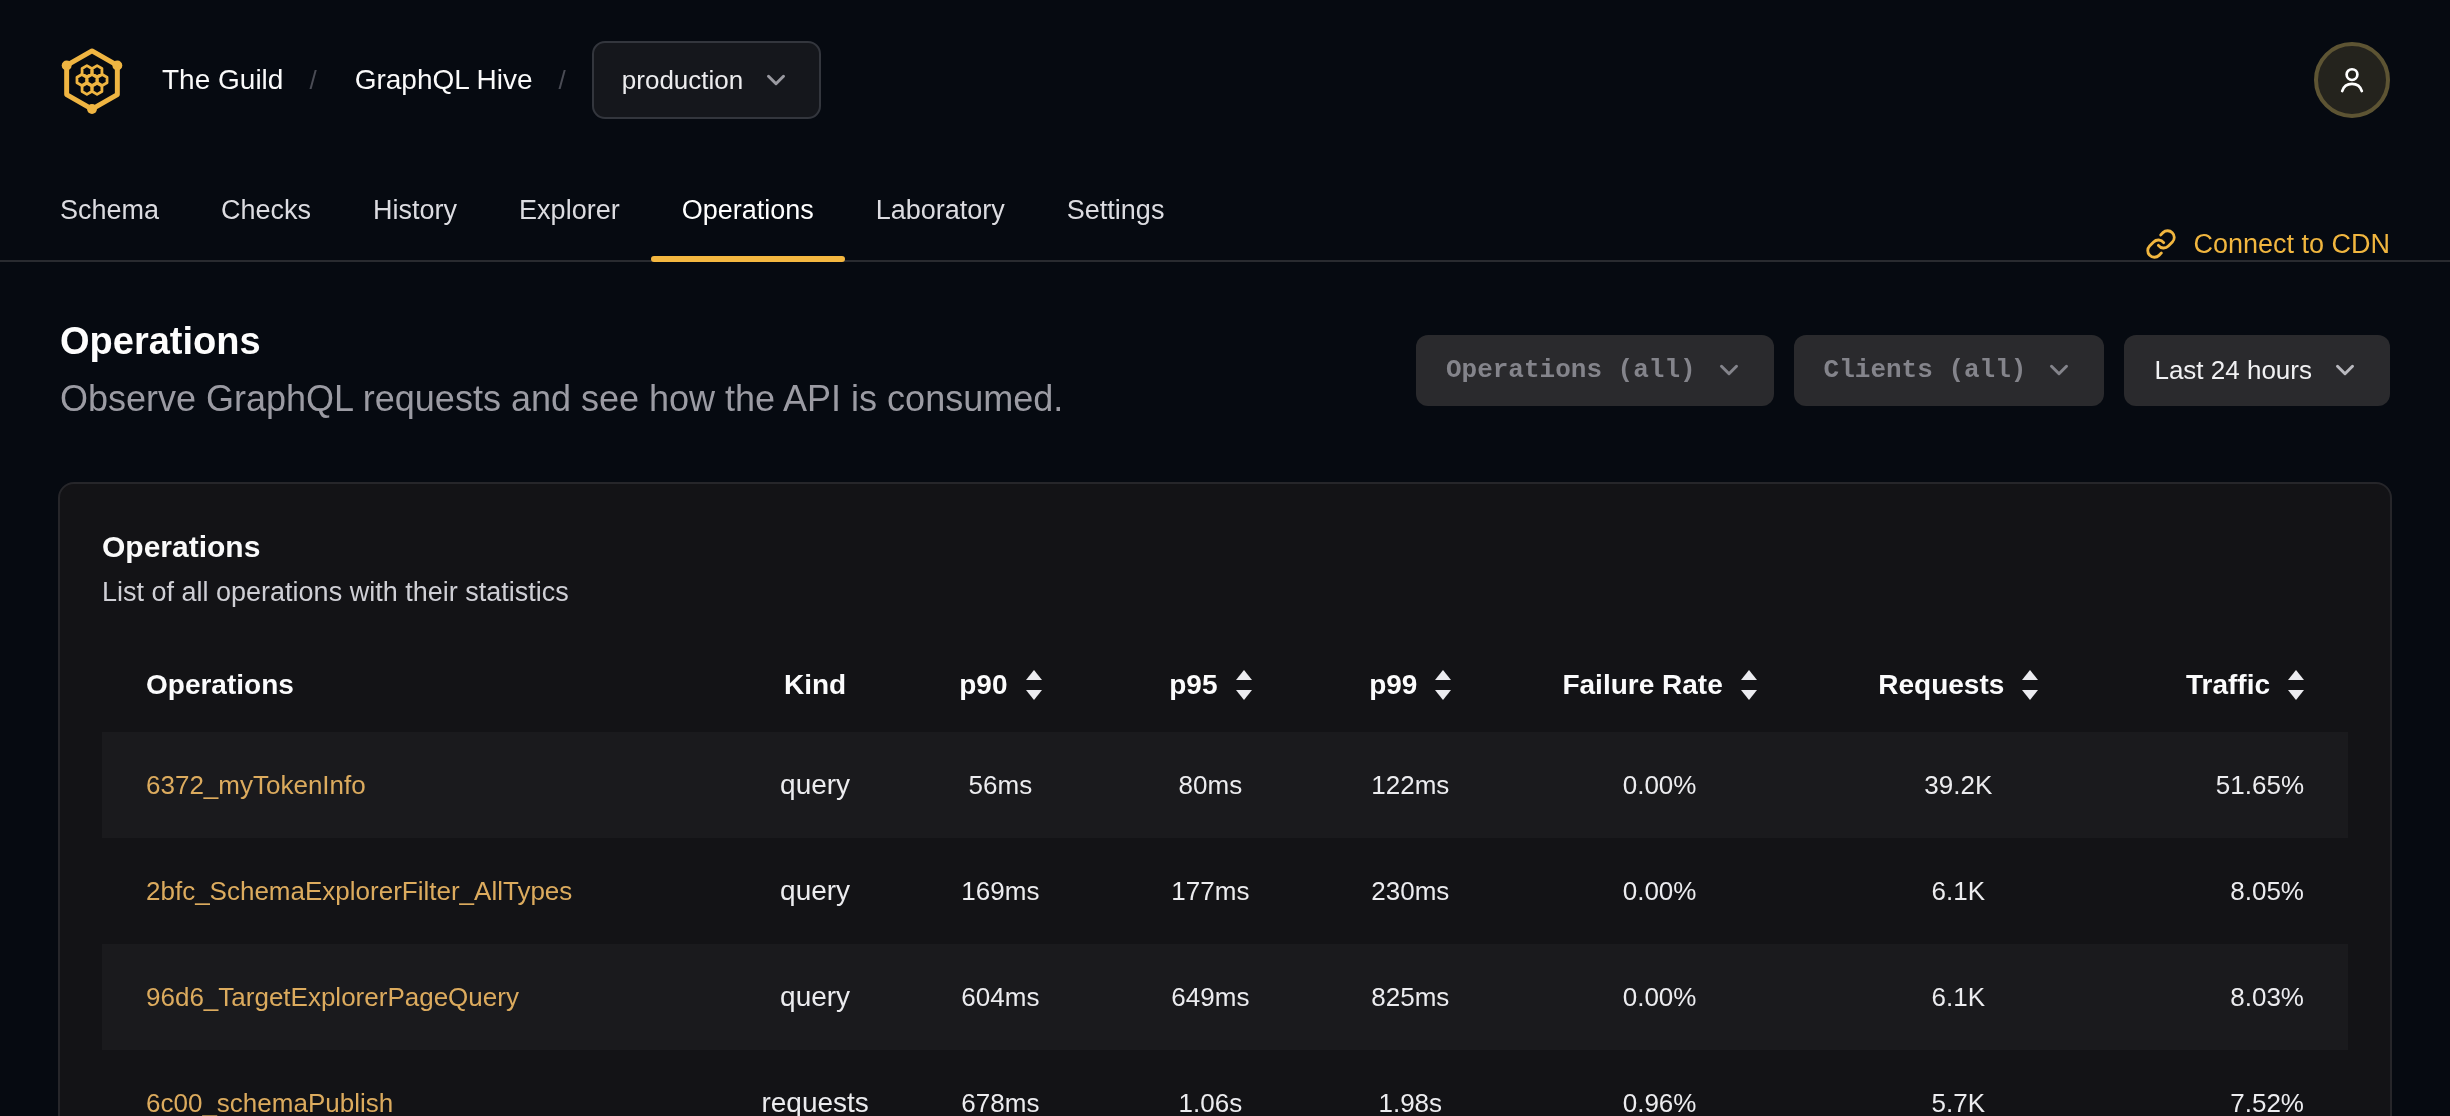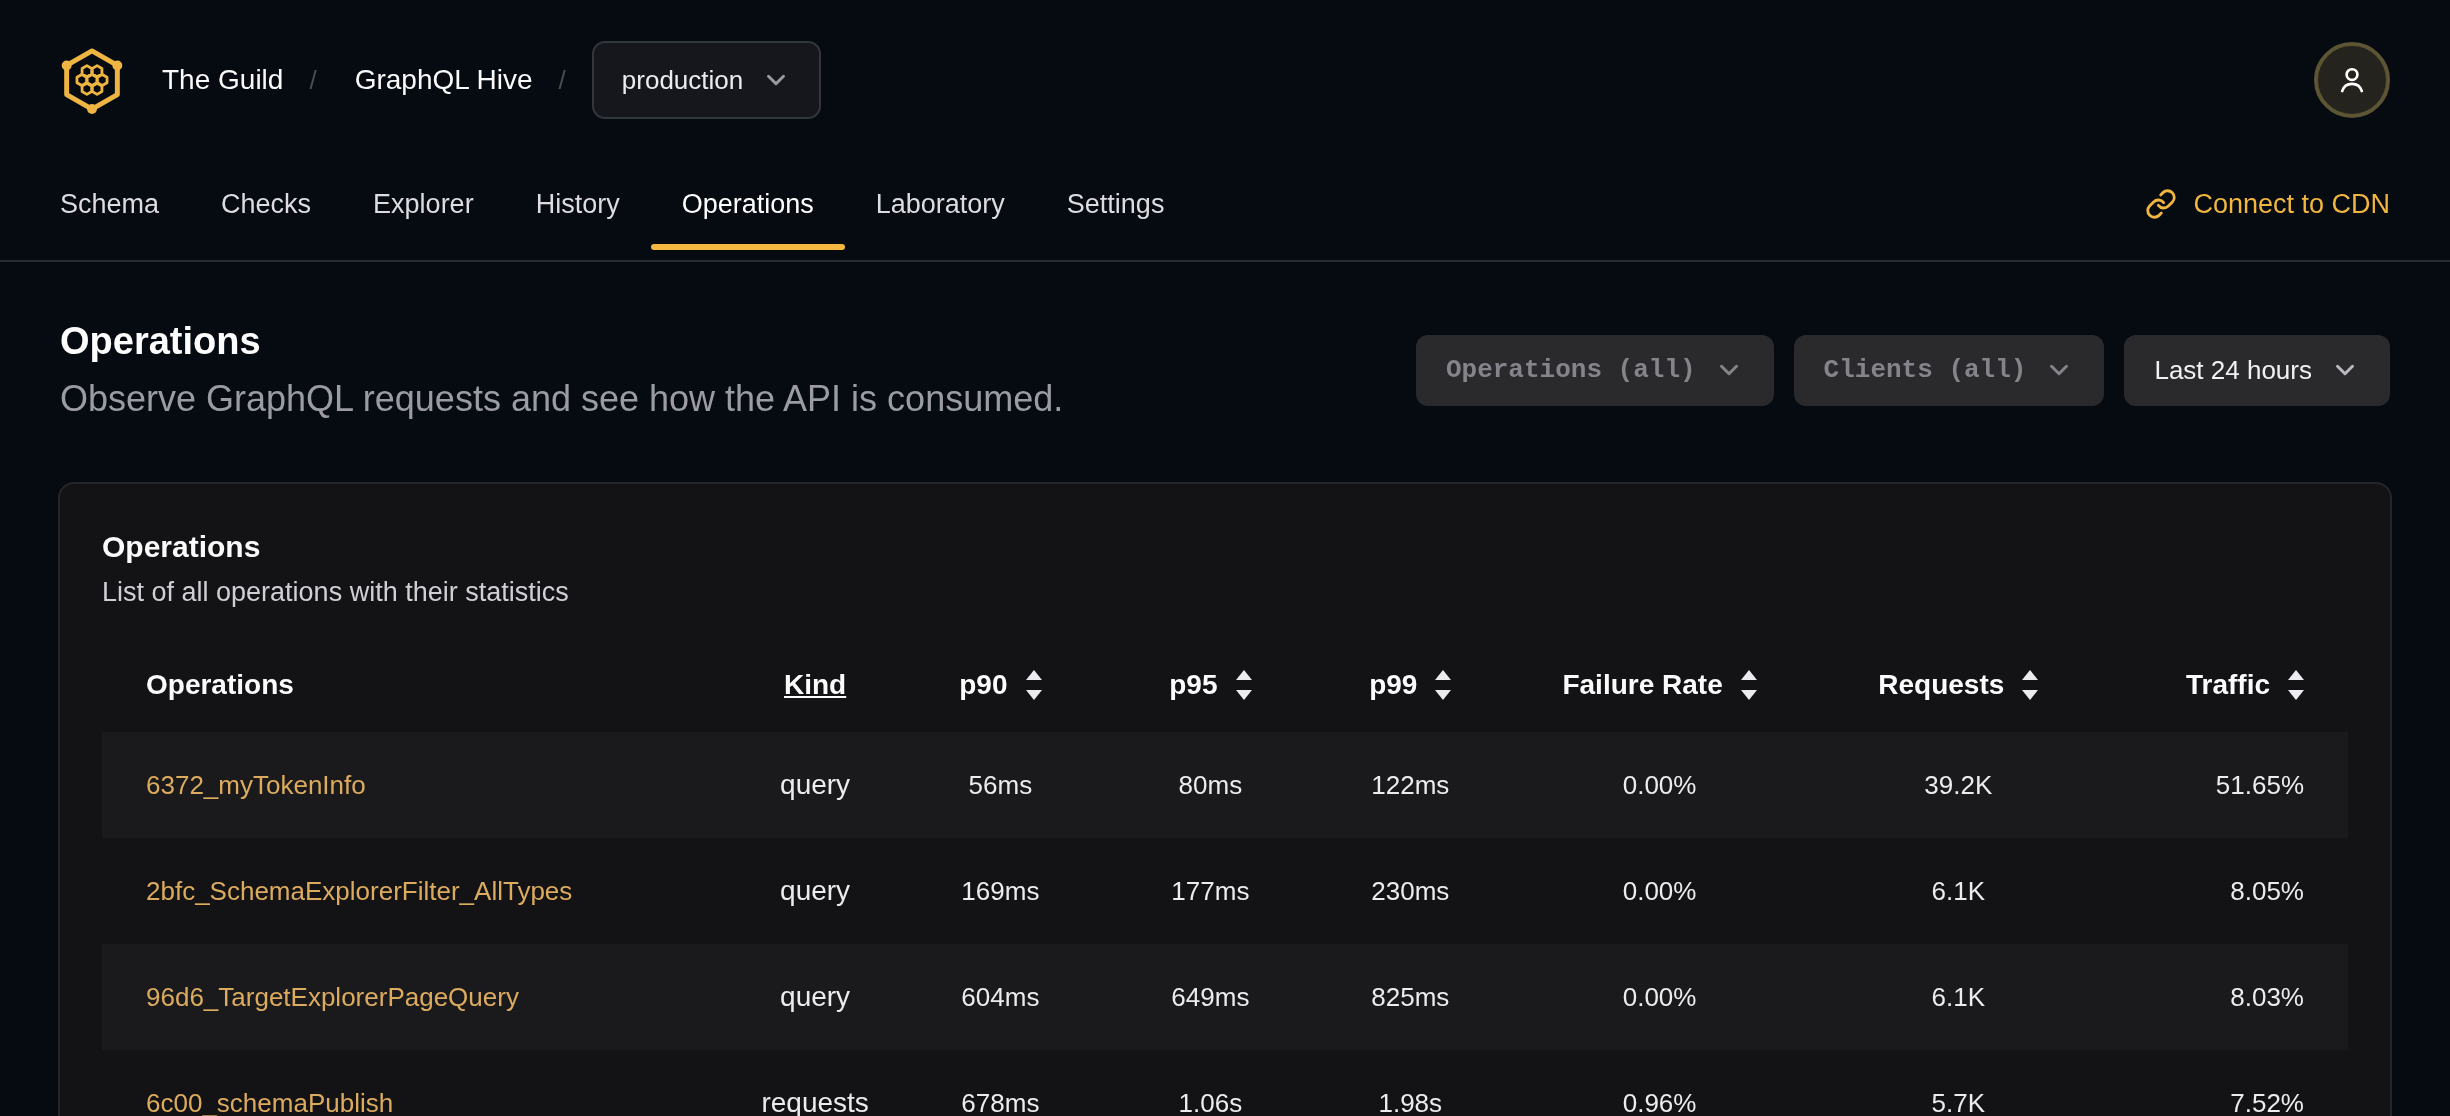--- a/index.html
+++ b/index.html
@@ -37,22 +37,22 @@
     background: #24231d;
     border: 4px solid #5d5433;
     display: flex; align-items: center; justify-content: center;
     cursor: pointer;
   }
   .avatar-btn svg { width: 38px; height: 38px; }
 
   
   .navrow {
     height: 102px;
-    display: flex; align-items: center; justify-content: space-between;
-    padding: 0 60px 12px 29px;
+    display: flex; align-items: flex-end; justify-content: space-between;
+    padding: 0 60px 0 29px;
     border-bottom: 2px solid #292b30;
   }
   .tabs { display: flex; height: 100%; }
   .tab {
     position: relative;
     display: flex; align-items: center;
     padding: 0 31px;
     font-size: 27px; color: #dcdce1;
     cursor: pointer;
   }
@@ -102,21 +102,21 @@
   }
   .card-title { font-size: 30px; font-weight: 700; color: #fafafa; }
   .card-sub { margin-top: 13px; font-size: 27px; color: #cfcfd5; }
 
   
   table { width: 100%; border-collapse: collapse; table-layout: fixed; margin-top: 30px; }
   th { height: 94px; font-size: 28px; font-weight: 700; color: #fbfbfc; }
   th.sortable { cursor: pointer; }
   .th-inner { display: inline-flex; align-items: center; gap: 18px; }
   .th-left { text-align: left; padding-left: 44px; }
-  .th-center { text-align: center; text-decoration: underline; }
+  .th-center { text-align: center; }
   .th-right { text-align: right; padding-right: 44px; }
   .sort-arrows { display: inline-flex; flex-direction: column; gap: 10px; }
   .tri-up, .tri-down { width: 0; height: 0; border-left: 8px solid transparent; border-right: 8px solid transparent; display: block; }
   .tri-up { border-bottom: 10px solid #ececf0; }
   .tri-down { border-top: 10px solid #ececf0; }
 
   tbody tr { height: 106px; }
   tbody tr:nth-child(odd) { background: #1a1a1d; }
   td { font-size: 26px; color: #ececef; text-align: center; }
   td.c-name { text-align: left; padding-left: 44px; }
@@ -165,24 +165,24 @@
 
 <nav class="navrow">
   <div class="tabs">
     <div class="tab">
         <span>Schema</span>
       </div>
     <div class="tab">
         <span>Checks</span>
       </div>
     <div class="tab">
+        <span>History</span>
+      </div>
+    <div class="tab">
         <span>Explorer</span>
-      </div>
-    <div class="tab">
-        <span>History</span>
       </div>
     <div class="tab active">
         <span>Operations</span>
       </div>
     <div class="tab">
         <span>Laboratory</span>
       </div>
     <div class="tab">
         <span>Settings</span>
       </div>

